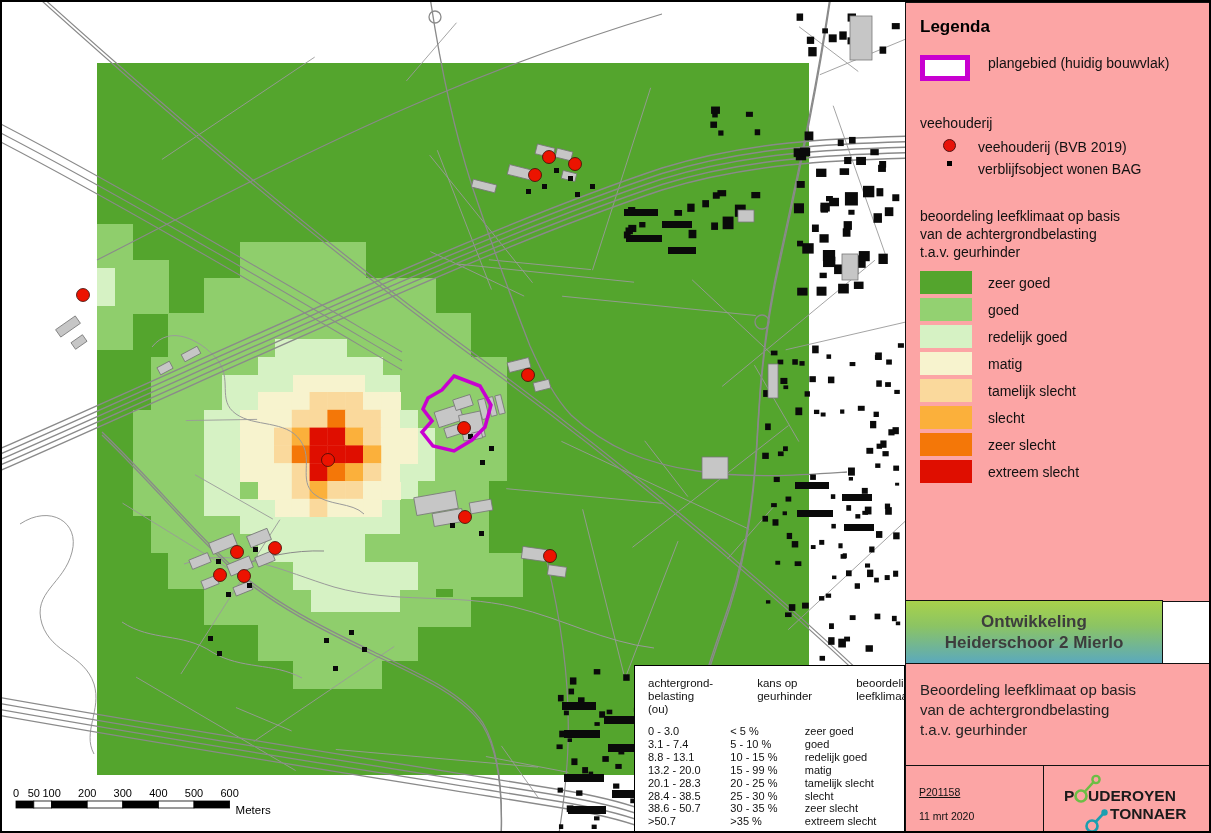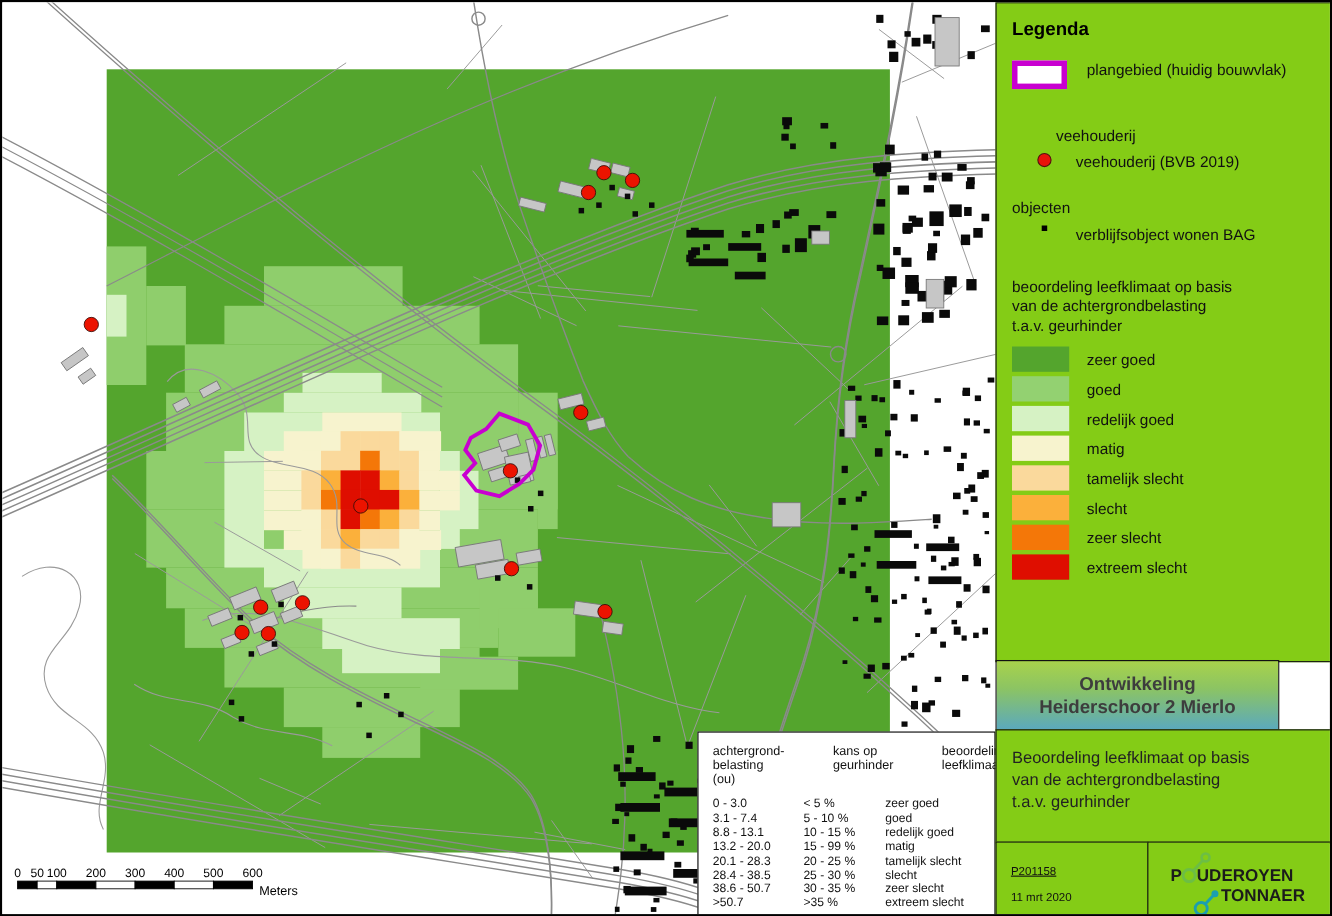--- a/index.html
+++ b/index.html
@@ -1,19 +1,19 @@
 <!DOCTYPE html>
 <html><head>
 <meta charset="utf-8">
 <style>
   html,body{margin:0;padding:0;background:#e8e8e8;font-family:"Liberation Sans",sans-serif;}
   #canvas{position:relative;width:1211px;height:833px;background:#fff;border:2px solid #000;box-sizing:border-box;overflow:hidden;}
   #maparea{position:absolute;left:0;top:0;width:903px;height:829px;}
   
-  .pbox{position:absolute;background:#84cc16;border:1.5px solid #111;box-sizing:border-box;}
+  .pbox{position:absolute;background:#fca5a5;border:1.5px solid #111;box-sizing:border-box;}
   #legendbox{left:903px;top:0;width:306px;height:600px;padding:14px 10px 0 14px;}
   #titlebar{left:903px;top:598px;width:258px;height:64px;background:linear-gradient(to bottom,#a8d24b 0%,#8cc463 40%,#5ba9bd 100%);display:flex;flex-direction:column;align-items:center;justify-content:center;}
   #titlebar .tl{font-size:17px;font-weight:bold;color:#3d3d3d;line-height:21px;}
   #subtitlebox{left:903px;top:660.5px;width:306px;height:104px;padding:16px 10px 0 14px;}
   #subtitlebox .sl{font-size:15px;color:#222;line-height:20px;}
   #metabox{left:903px;top:763px;width:139px;height:70px;padding:0;}
   #metabox .m1{position:absolute;left:13px;top:20px;font-size:10.5px;color:#111;text-decoration:underline;}
   #metabox .m2{position:absolute;left:13px;top:44px;font-size:10.5px;color:#111;}
   #logobox{left:1040.5px;top:763px;width:168.5px;height:70px;}
   
@@ -584,29 +584,28 @@
   </div>
 
   <div id="legendbox" class="pbox">
     <div class="lg-title">Legenda</div>
 
     <div class="lg-row">
       <span class="pg-swatch"></span>
       <span class="lg-label">plangebied (huidig bouwvlak)</span>
     </div>
 
-    <div class="lg-header" style="margin-top:34px;margin-left:40px;">veehouderij</div>
+    <div class="lg-header" style="margin-top:34px;">veehouderij</div>
     <div class="lg-row">
       <span class="sym-cell">
           <span class="dot-sym"></span>
         </span>
       <span class="lg-label">veehouderij (BVB 2019)</span>
     </div>
 
-    <div class="lg-header">objecten</div>
     <div class="lg-row">
       <span class="sym-cell">
           <span class="sq-sym"></span>
         </span>
       <span class="lg-label">verblijfsobject wonen BAG</span>
     </div>
 
     <div class="lg-par">
       <div>beoordeling leefklimaat op basis</div>
       <div>van de achtergrondbelasting</div>

